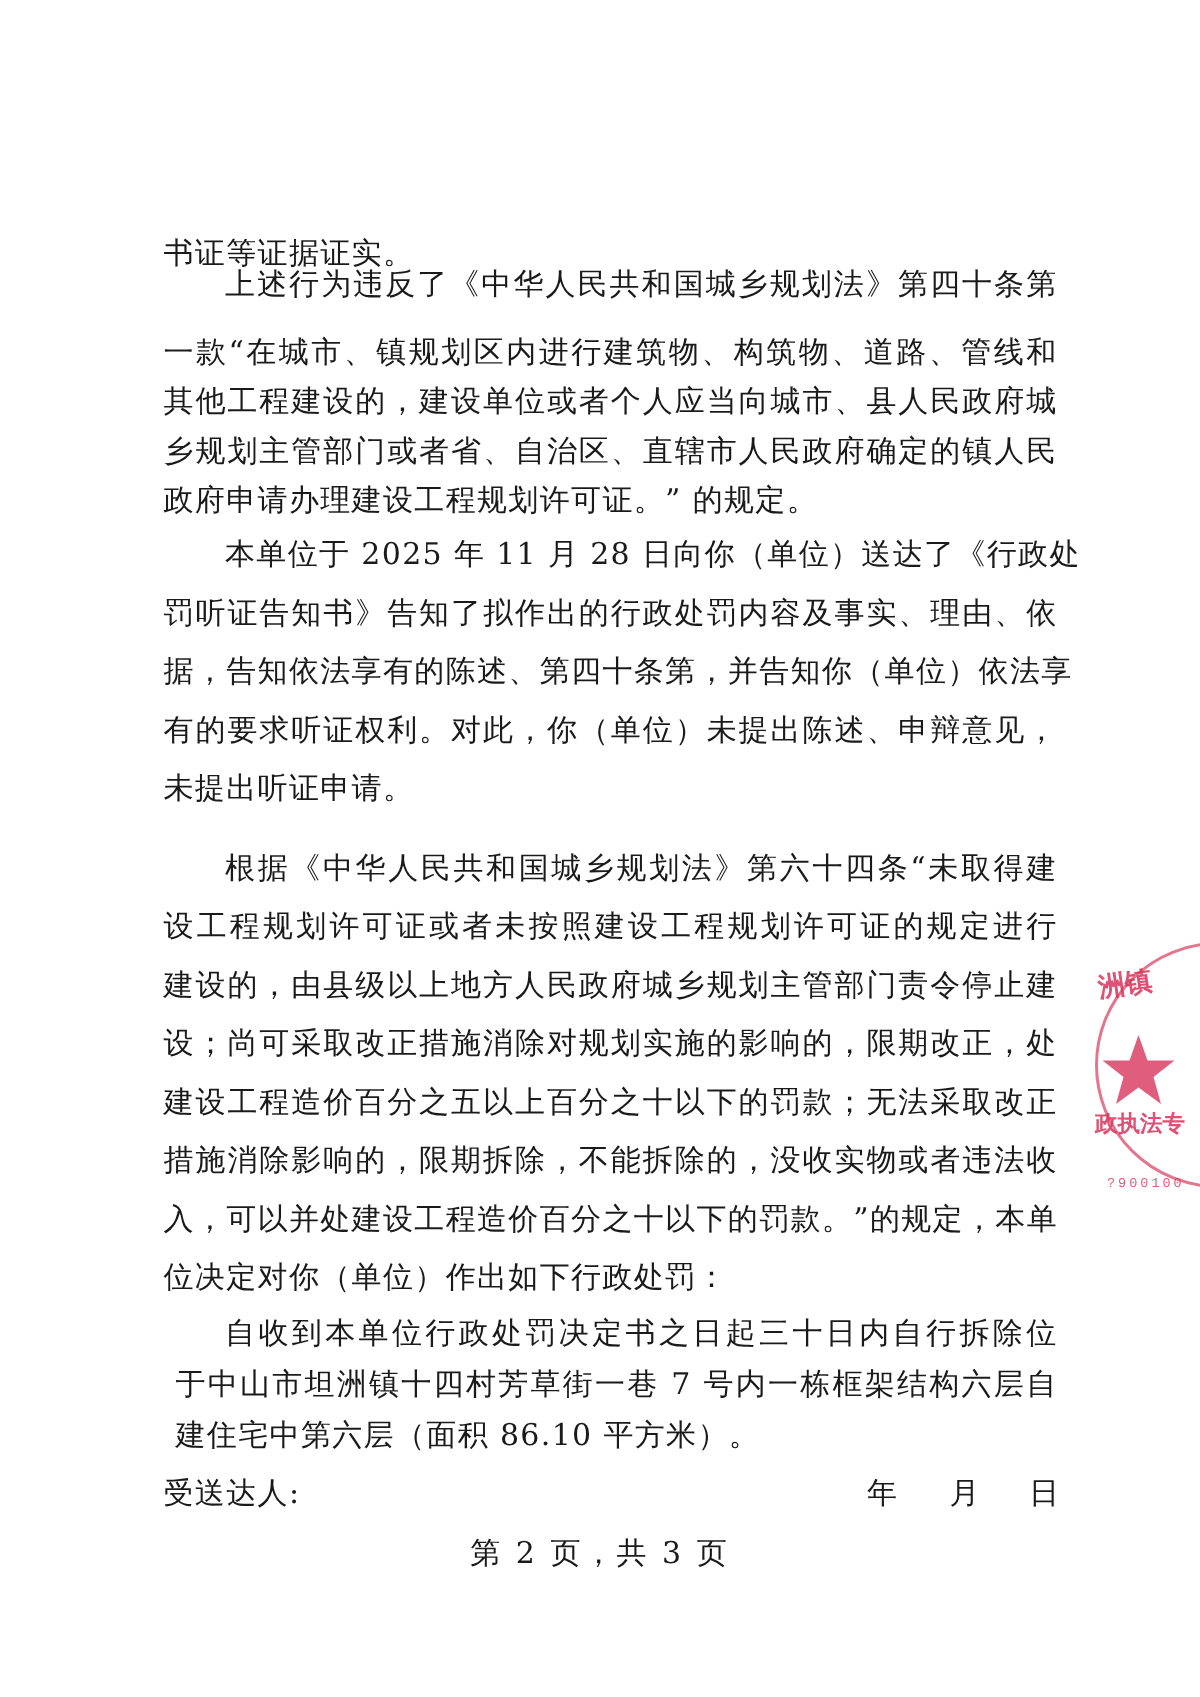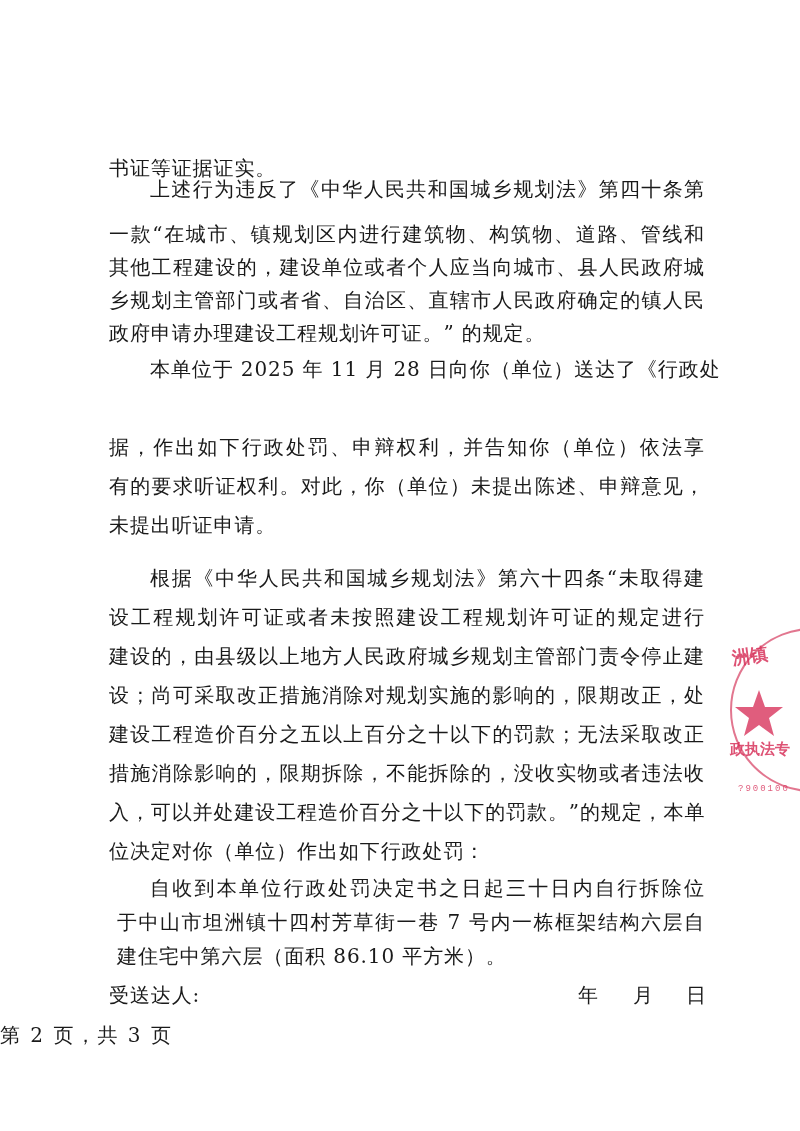--- a/index.html
+++ b/index.html
@@ -5,21 +5,21 @@
   html, body { margin: 0; padding: 0; background: #ffffff; }
   body { width: 800px; height: 1131px; position: relative; overflow: hidden;
          font-family: "DejaVu Serif", "Liberation Serif", serif; color: #1a1a1a; }
   .page { position: absolute; left: 0; top: 0; width: 800px; height: 932px; }
   .line { position: absolute; left: 109px; width: 596px; font-size: 20px; line-height: 24px;
           white-space: nowrap; letter-spacing: 0.9px; text-align: justify; text-align-last: justify; }
   .line.last { text-align-last: left; }
   .line.indent { left: 150px; width: 555px; }
   .line.inset { left: 117px; width: 588px; }
   .date-part { position: absolute; top: 983px; font-size: 20px; line-height: 24px; }
-  .page-number { position: absolute; top: 1023px; left: 0; width: 800px; text-align: left;
+  .page-number { position: absolute; top: 1023px; left: 0; width: 800px; text-align: center;
                  font-size: 20px; line-height: 24px; letter-spacing: 2px; }
   .seal { position: absolute; left: 722px; top: 628px; width: 78px; height: 170px; overflow: hidden; }
   .seal-arc { position: absolute; left: 8px; top: 0; width: 160px; height: 160px;
               border: 2px solid #d8486a; border-radius: 50%; opacity: 0.75; }
   .seal-text { position: absolute; color: #d8345c; font-size: 18px; opacity: 0.85; font-weight: bold; }
   .seal-star { position: absolute; left: 12px; top: 60px; width: 50px; height: 50px; }
   .seal-code { position: absolute; left: 16px; top: 156px; font-size: 9px; letter-spacing: 2px; color: #d8345c; opacity: 0.8;
                font-family: Liberation Mono, monospace; }
 </style>
 </head>
@@ -29,21 +29,22 @@
 
   <div class="line last" style="top:156px">书证等证据证实。</div>
 
   <div class="line indent" style="top:177px">上述行为违反了《中华人民共和国城乡规划法》第四十条第</div>
   <div class="line" style="top:222px">一款“在城市、镇规划区内进行建筑物、构筑物、道路、管线和</div>
   <div class="line" style="top:255px">其他工程建设的，建设单位或者个人应当向城市、县人民政府城</div>
   <div class="line" style="top:288px">乡规划主管部门或者省、自治区、直辖市人民政府确定的镇人民</div>
   <div class="line last" style="top:321px">政府申请办理建设工程规划许可证。” 的规定。</div>
 
   <div class="line indent" style="top:357px">本单位于 2025 年 11 月 28 日向你（单位）送达了《行政处</div>
-  <div class="line" style="top:435px">据，作出如下行政处罚、申辩权利，并告知你（单位）依法享</div>
+  <div class="line" style="top:396px">罚听证告知书》告知了拟作出的行政处罚内容及事实、理由、依</div>
+  <div class="line" style="top:435px">据，告知依法享有的陈述、第四十条第，并告知你（单位）依法享</div>
   <div class="line" style="top:474px">有的要求听证权利。对此，你（单位）未提出陈述、申辩意见，</div>
   <div class="line last" style="top:513px">未提出听证申请。</div>
 
   <div class="line indent" style="top:566px">根据《中华人民共和国城乡规划法》第六十四条“未取得建</div>
   <div class="line" style="top:605px">设工程规划许可证或者未按照建设工程规划许可证的规定进行</div>
   <div class="line" style="top:683px">设；尚可采取改正措施消除对规划实施的影响的，限期改正，处</div>
   <div class="line" style="top:644px">建设的，由县级以上地方人民政府城乡规划主管部门责令停止建</div>
   <div class="line" style="top:722px">建设工程造价百分之五以上百分之十以下的罚款；无法采取改正</div>
   <div class="line" style="top:761px">措施消除影响的，限期拆除，不能拆除的，没收实物或者违法收</div>
   <div class="line" style="top:800px">入，可以并处建设工程造价百分之十以下的罚款。”的规定，本单</div>

